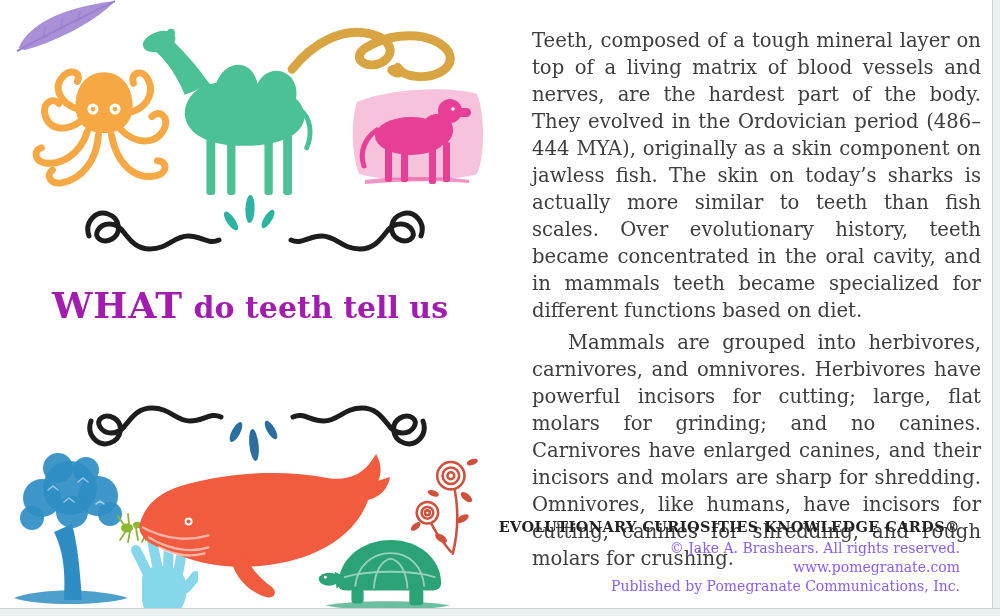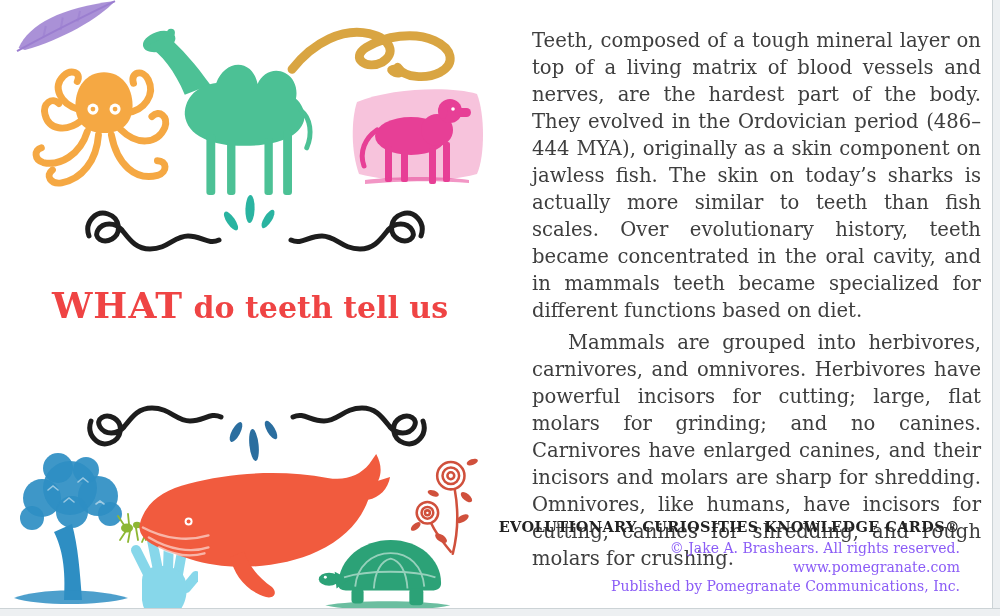--- a/index.html
+++ b/index.html
@@ -26,21 +26,21 @@
   .footer{
     position:absolute;left:488px;top:518px;width:472px;
     text-align:right;color:#2e2e2e;
   }
   .footer .f-title{font-size:14.5px;font-weight:bold;letter-spacing:.4px;color:#222;margin:0 0 4px 0;}
   .footer .f-line{font-size:14px;line-height:19px;margin:0;color:#8b5cf6;}
 
   
   .question{
     position:absolute;left:0;top:284px;width:500px;text-align:center;
-    color:#ef4444;font-weight:bold;line-height:42px;font-size:30px;
+    color:#a21caf;font-weight:bold;line-height:42px;font-size:30px;
   }
   .question .q-what{font-size:36px;font-weight:900;letter-spacing:1px;}
 
   
   .swirl{position:absolute;}
   .flipY{transform:scaleY(-1);}
   .flipX{transform:scaleX(-1);}
   .flipXY{transform:scale(-1,-1);}
 </style>
 </head>

